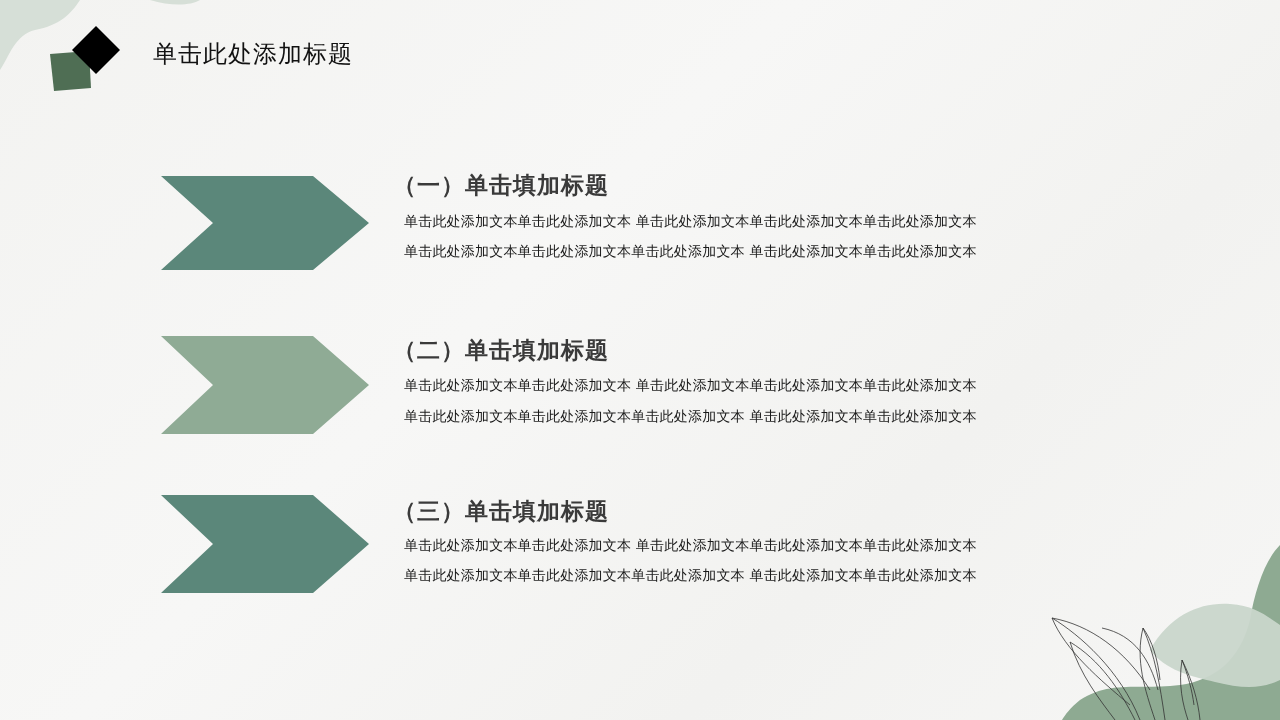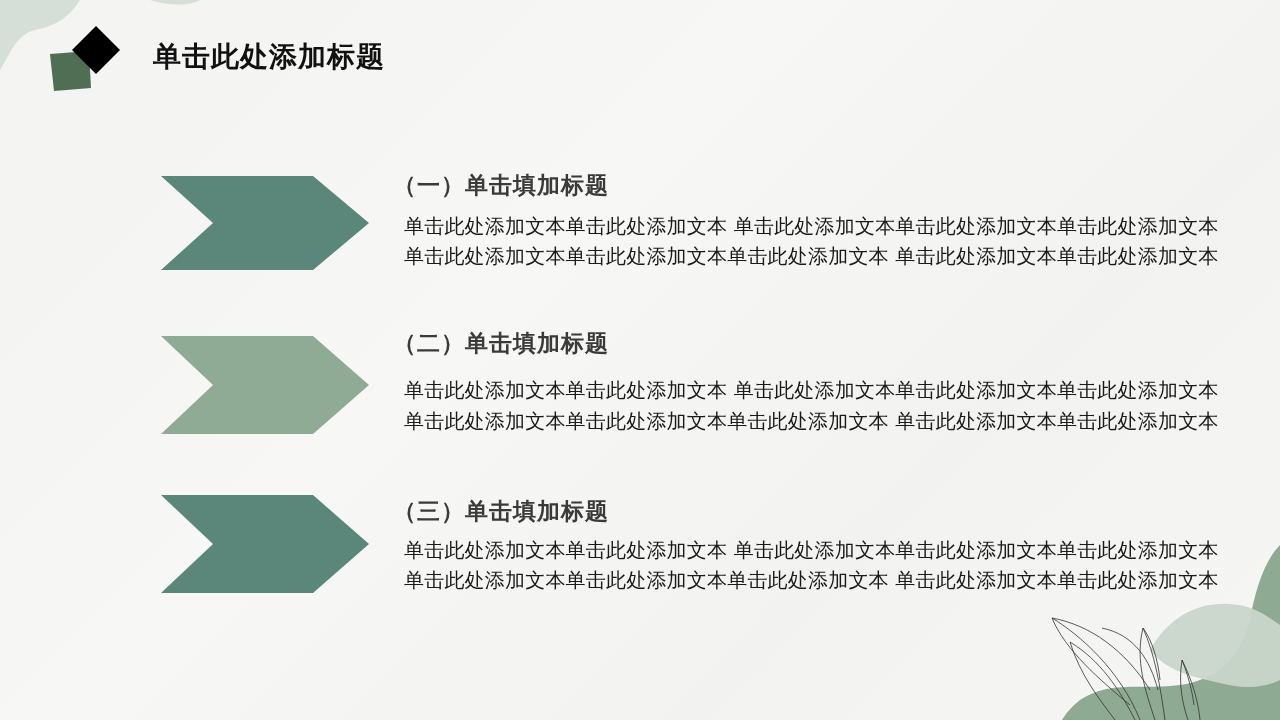--- a/index.html
+++ b/index.html
@@ -1,23 +1,23 @@
 <!DOCTYPE html>
 <html><head>
 <meta charset="utf-8">
 <style>
   html, body { margin:0; padding:0; }
   body { width:1280px; height:720px; position:relative; overflow:hidden;
     background: linear-gradient(135deg, #f3f3f1 0%, #f7f7f6 40%, #f2f2f0 70%, #f6f6f5 100%);
     font-family: "DejaVu Sans", sans-serif; }
   .deco { position:absolute; }
-  .title { position:absolute; left:153px; top:38px; font-size:28px; color:#111; letter-spacing:1px;font-weight:bold; }
+  .title { position:absolute; left:153px; top:38px; font-size:24px; color:#111; letter-spacing:1px; }
   .chev { position:absolute; left:161px; width:208px; height:94px; }
   .sec-title { position:absolute; left:393px; font-size:23px; font-weight:bold; color:#3a3a3a; letter-spacing:1px; }
-  .body-line { position:absolute; left:404px; font-size:20px; color:#1a1a1a; white-space:nowrap; letter-spacing:0.2px; }
+  .body-line { position:absolute; left:404px; font-size:14px; color:#1a1a1a; white-space:nowrap; letter-spacing:0.2px; }
 </style>
 </head>
 <body>
 
 <svg class="deco" style="left:0;top:0" width="200" height="80" viewBox="0 0 200 80">
   <path d="M0,0 L80,0 C70,15 60,25 35,30 C15,35 10,55 0,70 Z" fill="#d6dfd7"></path>
   <path d="M150,0 L200,0 C190,6 170,6 150,0 Z" fill="#d6dfd7"></path>
 </svg>
 
 <svg class="deco" style="left:45px;top:20px" width="80" height="75" viewBox="0 0 80 75">
@@ -30,21 +30,21 @@
 <svg class="chev" style="top:176px" viewBox="0 0 208 94" preserveAspectRatio="none">
   <polygon points="0,0 152,0 208,47 152,94 0,94 52,47" fill="#5b877a"></polygon>
 </svg>
 <div class="sec-title" style="top:170px">（一）单击填加标题</div>
 <div class="body-line" style="top:213px">单击此处添加文本单击此处添加文本 单击此处添加文本单击此处添加文本单击此处添加文本</div>
 <div class="body-line" style="top:243px">单击此处添加文本单击此处添加文本单击此处添加文本 单击此处添加文本单击此处添加文本</div>
 
 <svg class="chev" style="top:336px;height:98px" viewBox="0 0 208 98" preserveAspectRatio="none">
   <polygon points="0,0 152,0 208,49 152,98 0,98 52,49" fill="#8fab95"></polygon>
 </svg>
-<div class="sec-title" style="top:328px">（二）单击填加标题</div>
+<div class="sec-title" style="top:335px">（二）单击填加标题</div>
 <div class="body-line" style="top:377px">单击此处添加文本单击此处添加文本 单击此处添加文本单击此处添加文本单击此处添加文本</div>
 <div class="body-line" style="top:408px">单击此处添加文本单击此处添加文本单击此处添加文本 单击此处添加文本单击此处添加文本</div>
 
 <svg class="chev" style="top:495px;height:98px" viewBox="0 0 208 98" preserveAspectRatio="none">
   <polygon points="0,0 152,0 208,49 152,98 0,98 52,49" fill="#5b877a"></polygon>
 </svg>
 <div class="sec-title" style="top:496px">（三）单击填加标题</div>
 <div class="body-line" style="top:537px">单击此处添加文本单击此处添加文本 单击此处添加文本单击此处添加文本单击此处添加文本</div>
 <div class="body-line" style="top:567px">单击此处添加文本单击此处添加文本单击此处添加文本 单击此处添加文本单击此处添加文本</div>
 

